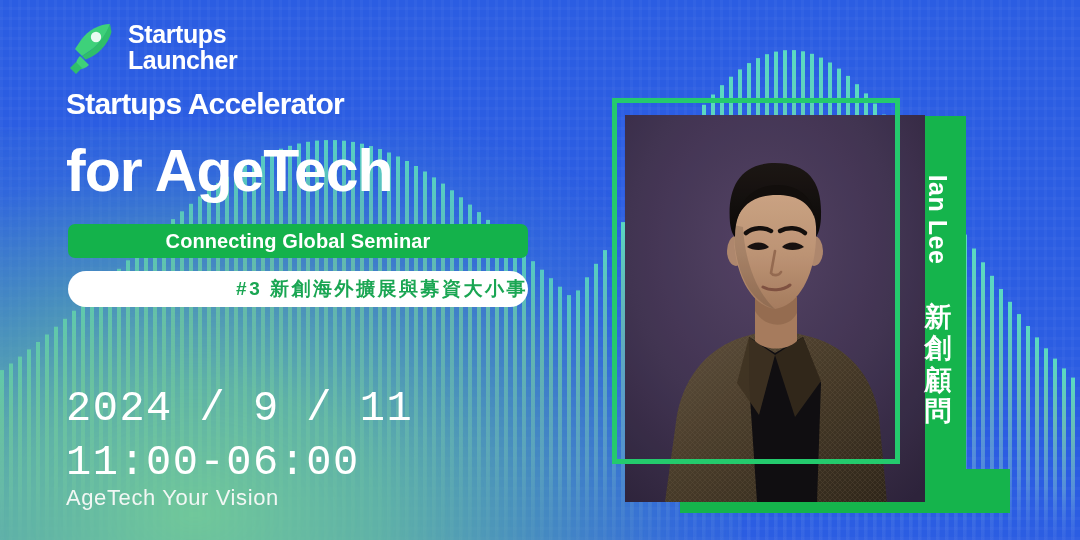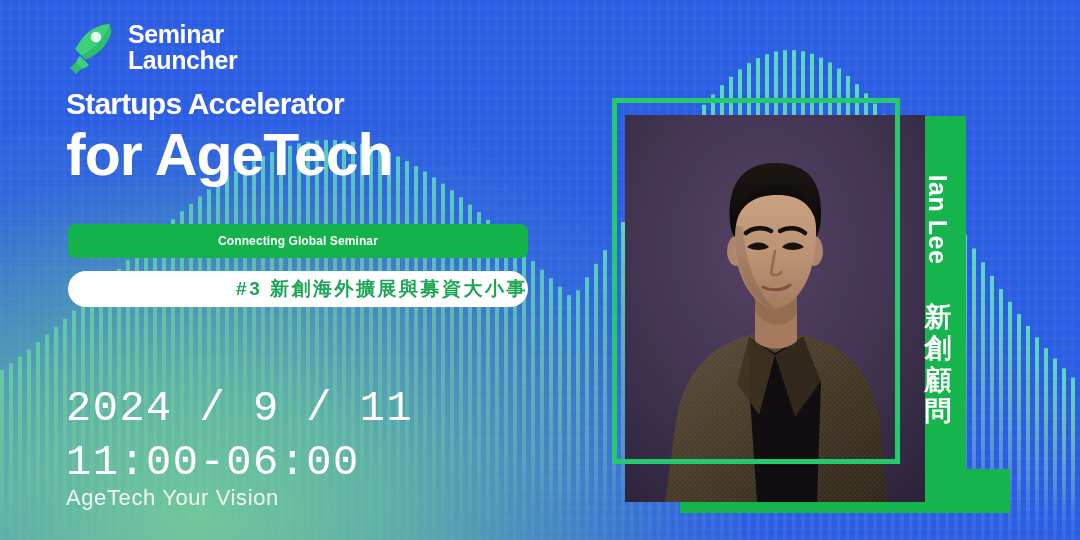--- a/index.html
+++ b/index.html
@@ -62,33 +62,33 @@
   .logo-text .l2 { display:block; }
 
   
   .headline { position:absolute; left:66px; top:88px; }
   .headline .h-line1 {
     color:#ffffff; font-size:30px; font-weight:bold;
     letter-spacing:-.8px; line-height:1.08; white-space:nowrap;
   }
   .headline .h-line2 {
     color:#ffffff; font-size:59px; font-weight:bold;
-    letter-spacing:-1px; line-height:1.12; margin-top:2px; white-space:nowrap;
+    letter-spacing:-1px; line-height:1.12; margin-top:18px; white-space:nowrap;
   }
 
   
   .pill-green {
     position:absolute; left:68px; top:224px;
     width:460px; height:34px;
     background:#14b24b;
     border-radius:7px;
     display:flex; align-items:center; justify-content:center;
   }
   .pill-green span {
-    color:#ffffff; font-size:12px; font-weight:bold; letter-spacing:.1px;text-align:right;
+    color:#ffffff; font-size:20px; font-weight:bold; letter-spacing:.1px;text-align:right;
   }
 
   
   .pill-white {
     position:absolute; left:68px; top:271px;
     width:460px; height:36px;
     background:#ffffff;
     border-radius:18px;
     display:flex; align-items:center; justify-content:flex-end;
   }
@@ -316,21 +316,21 @@
 
   <div class="logo-row">
     <svg class="rocket-icon" viewBox="0 0 52 58">
       <path d="M44 6 C34 6 22 12 15 22 L9 31 L16 38 L25 32 C35 25 41 15 44 6 Z" fill="#3ed17a"></path>
       <path d="M44 6 C40 16 34 25 25 32 L16 38 L19.5 41.5 C31 38 42 27 45.5 14 Z" fill="#2fbf6a"></path>
       <circle cx="30" cy="19" r="5.2" fill="#e9fbf1"></circle>
       <path d="M14 38 C10 42 9 47 10 51 C14 52 19 51 23 47 Z" fill="#3ed17a"></path>
       <path d="M10 44 L16 50 L10 56 L4 50 Z" fill="#2fbf6a"></path>
     </svg>
     <div class="logo-text">
-      <span>Seminar</span>
+      <span>Startups</span>
       <span class="l2">Launcher</span>
     </div>
   </div>
 
   <div class="headline">
     <div class="h-line1">Startups Accelerator</div>
     <div class="h-line2">for AgeTech</div>
   </div>
 
   <div class="pill-green">

